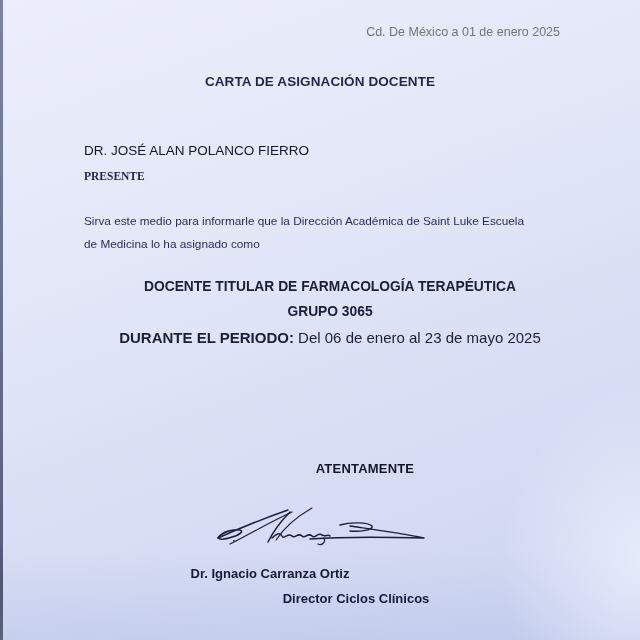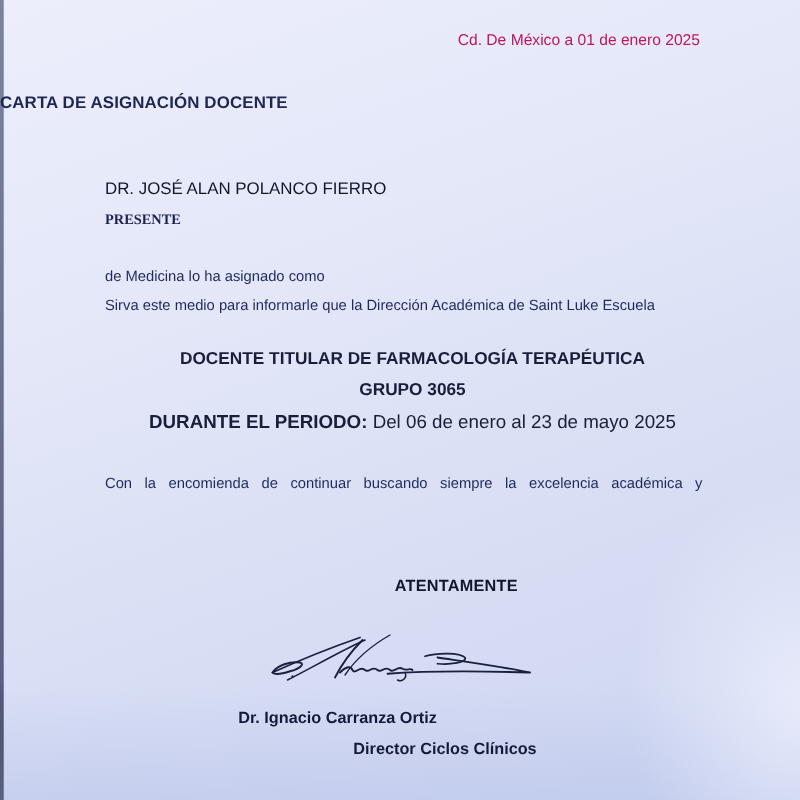--- a/index.html
+++ b/index.html
@@ -33,28 +33,28 @@
       right: 0; top: 380px;
       width: 140px; height: 260px;
       background: radial-gradient(ellipse at 100% 70%, rgba(240,243,255,0.7) 0%, rgba(240,243,255,0) 70%);
       pointer-events: none;
     }
     .date-line {
       position: absolute;
       top: 25px;
       right: 80px;
       font-size: 12.5px;
-      color: #be185d;
+      color: #737373;
     }
     .title-block {
       position: absolute;
       top: 68px;
       left: 0;
       width: 640px;
-      text-align: left;
+      text-align: center;
       font-weight: bold;
       font-size: 13.5px;
       color: #1f2650;
       line-height: 27px;
       letter-spacing: 0.1px;
     }
     .recipient-name {
       position: absolute;
       top: 143px;
       left: 84px;
@@ -167,34 +167,33 @@
 <div class="date-line">Cd. De México a 01 de enero 2025</div>
 
 <div class="title-block">
   <div>CARTA DE ASIGNACIÓN DOCENTE</div>
 </div>
 
 <div class="recipient-name">DR. JOSÉ ALAN POLANCO FIERRO</div>
 <div class="recipient-presente">PRESENTE</div>
 
 <div class="intro-paragraph">
+  <div>Sirva este medio para informarle que la Dirección Académica de Saint Luke Escuela</div>
   <div>de Medicina lo ha asignado como</div>
-  <div>Sirva este medio para informarle que la Dirección Académica de Saint Luke Escuela</div>
 </div>
 
 <div class="assignment-block">
   <div class="assignment-line">DOCENTE TITULAR DE FARMACOLOGÍA TERAPÉUTICA</div>
   <div class="assignment-line">GRUPO 3065</div>
   <div class="period-line">
     <span class="period-label">DURANTE EL PERIODO:</span><span class="period-value"> Del 06 de enero al 23 de mayo 2025</span>
   </div>
 </div>
 
 <div class="closing-paragraph">
-  <span class="line1">Con la encomienda de continuar buscando siempre la excelencia académica y</span>
 </div>
 
 <div class="atentamente">ATENTAMENTE</div>
 
 <svg class="signature" viewBox="0 0 220 50" xmlns="http://www.w3.org/2000/svg">
   <g fill="none" stroke="#1a1f3d" stroke-linecap="round" stroke-linejoin="round">
 
     <path d="M8 38 C 12 32, 22 29, 30 30 C 34 31, 30 35, 22 37 C 16 39, 10 40, 8 38 Z" stroke-width="1.6"></path>
     <path d="M8 38 C 30 28, 55 18, 78 10" stroke-width="1.4"></path>
     <path d="M20 44 C 40 34, 60 22, 82 12" stroke-width="1.3"></path>

